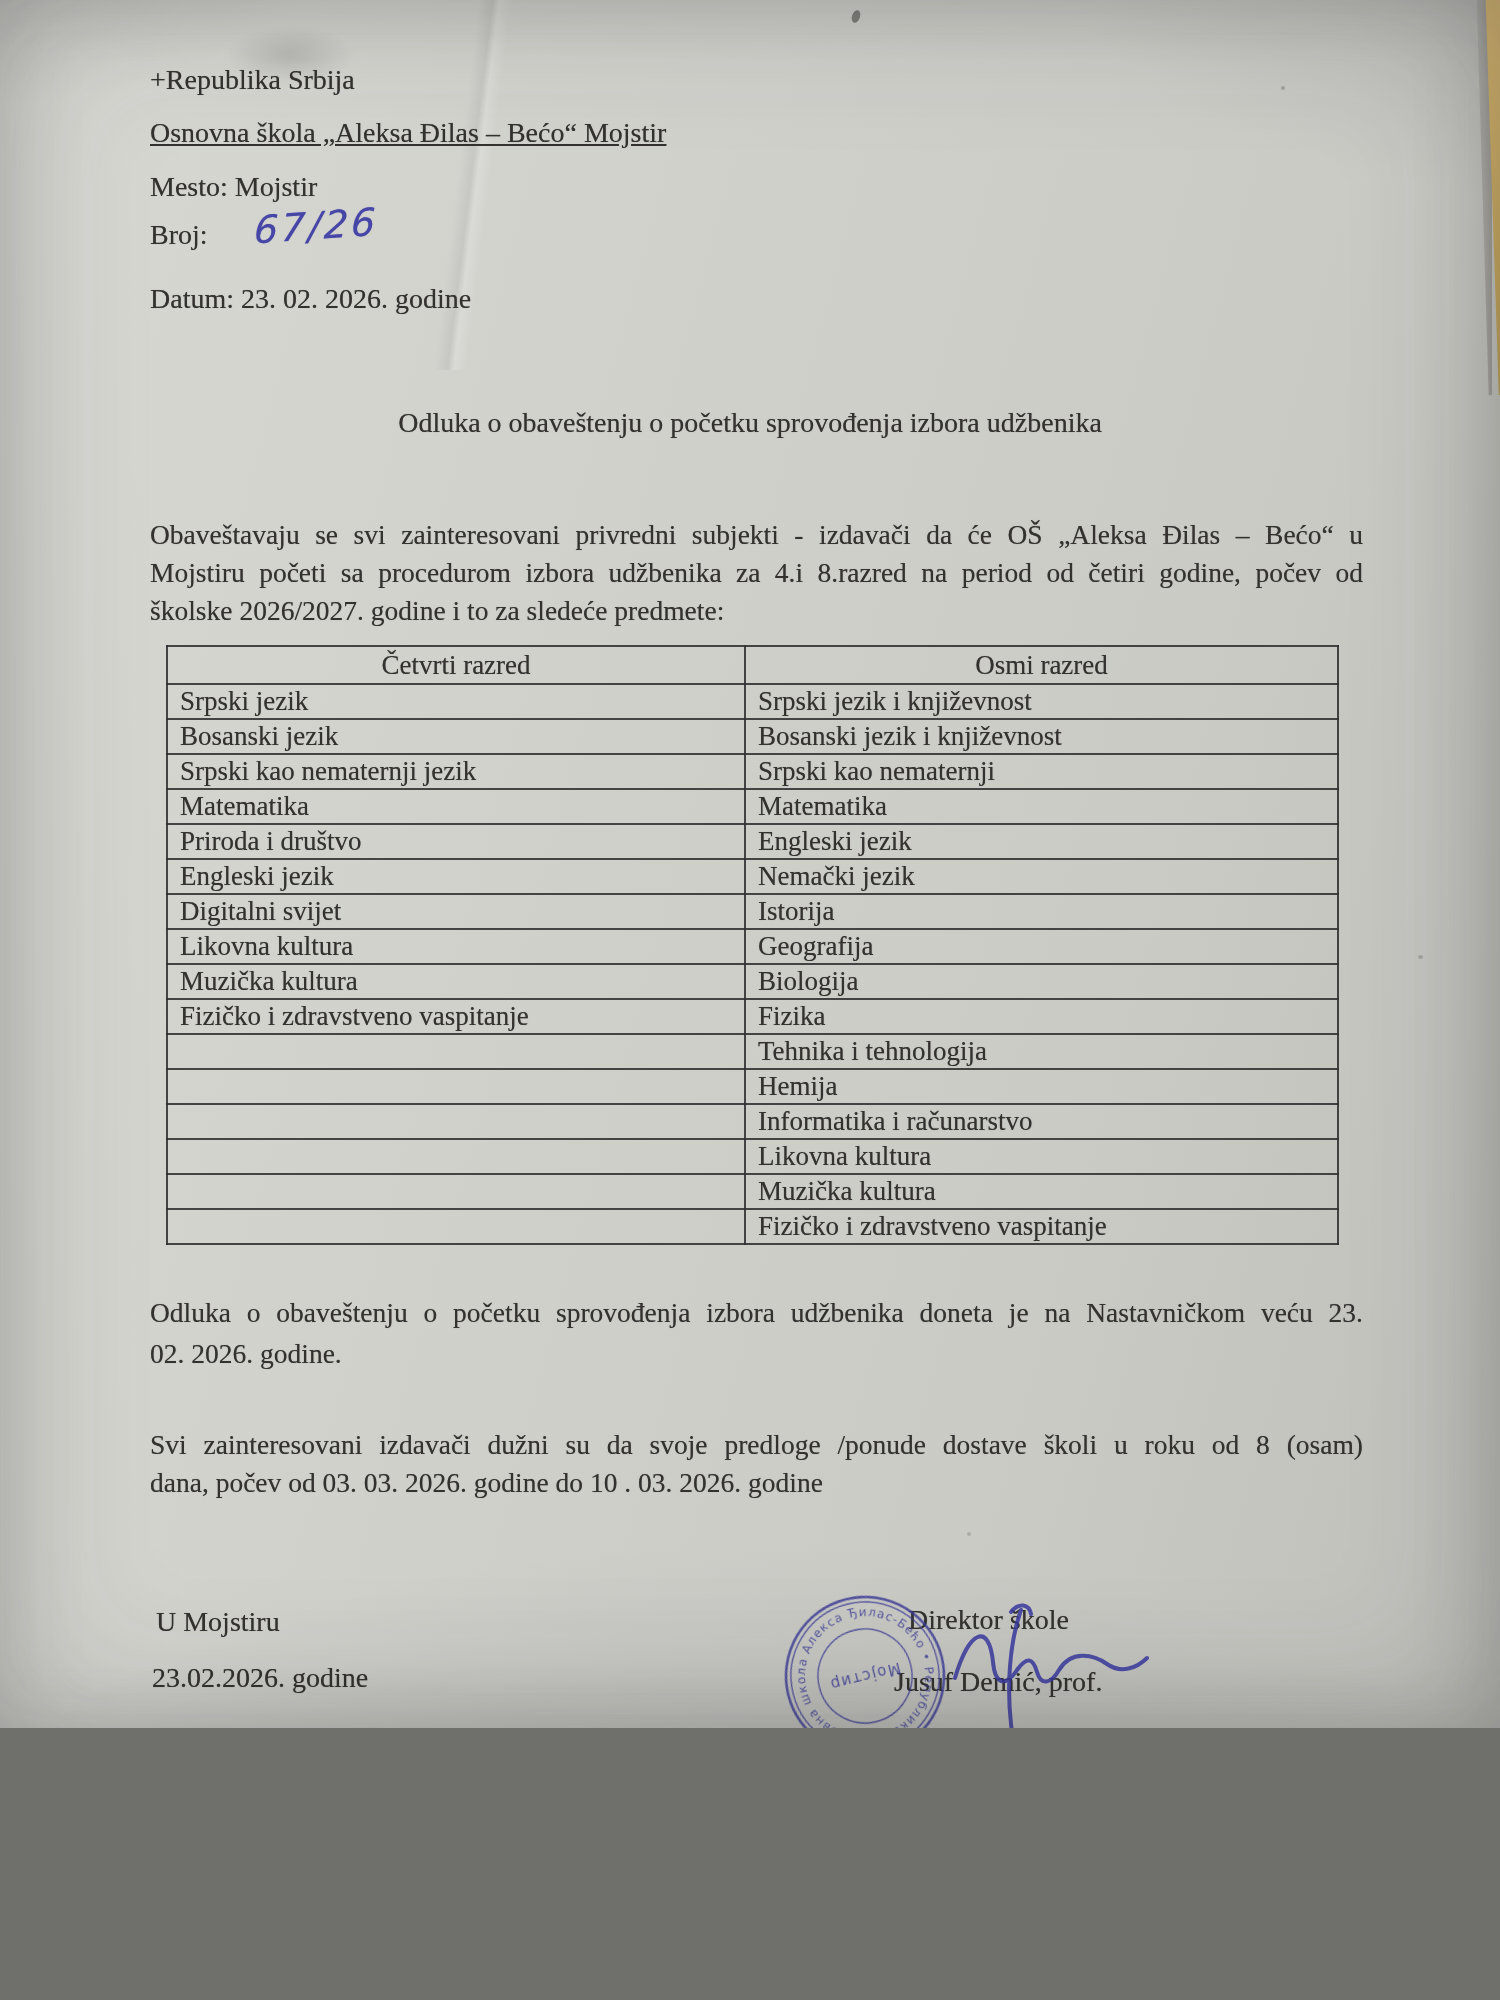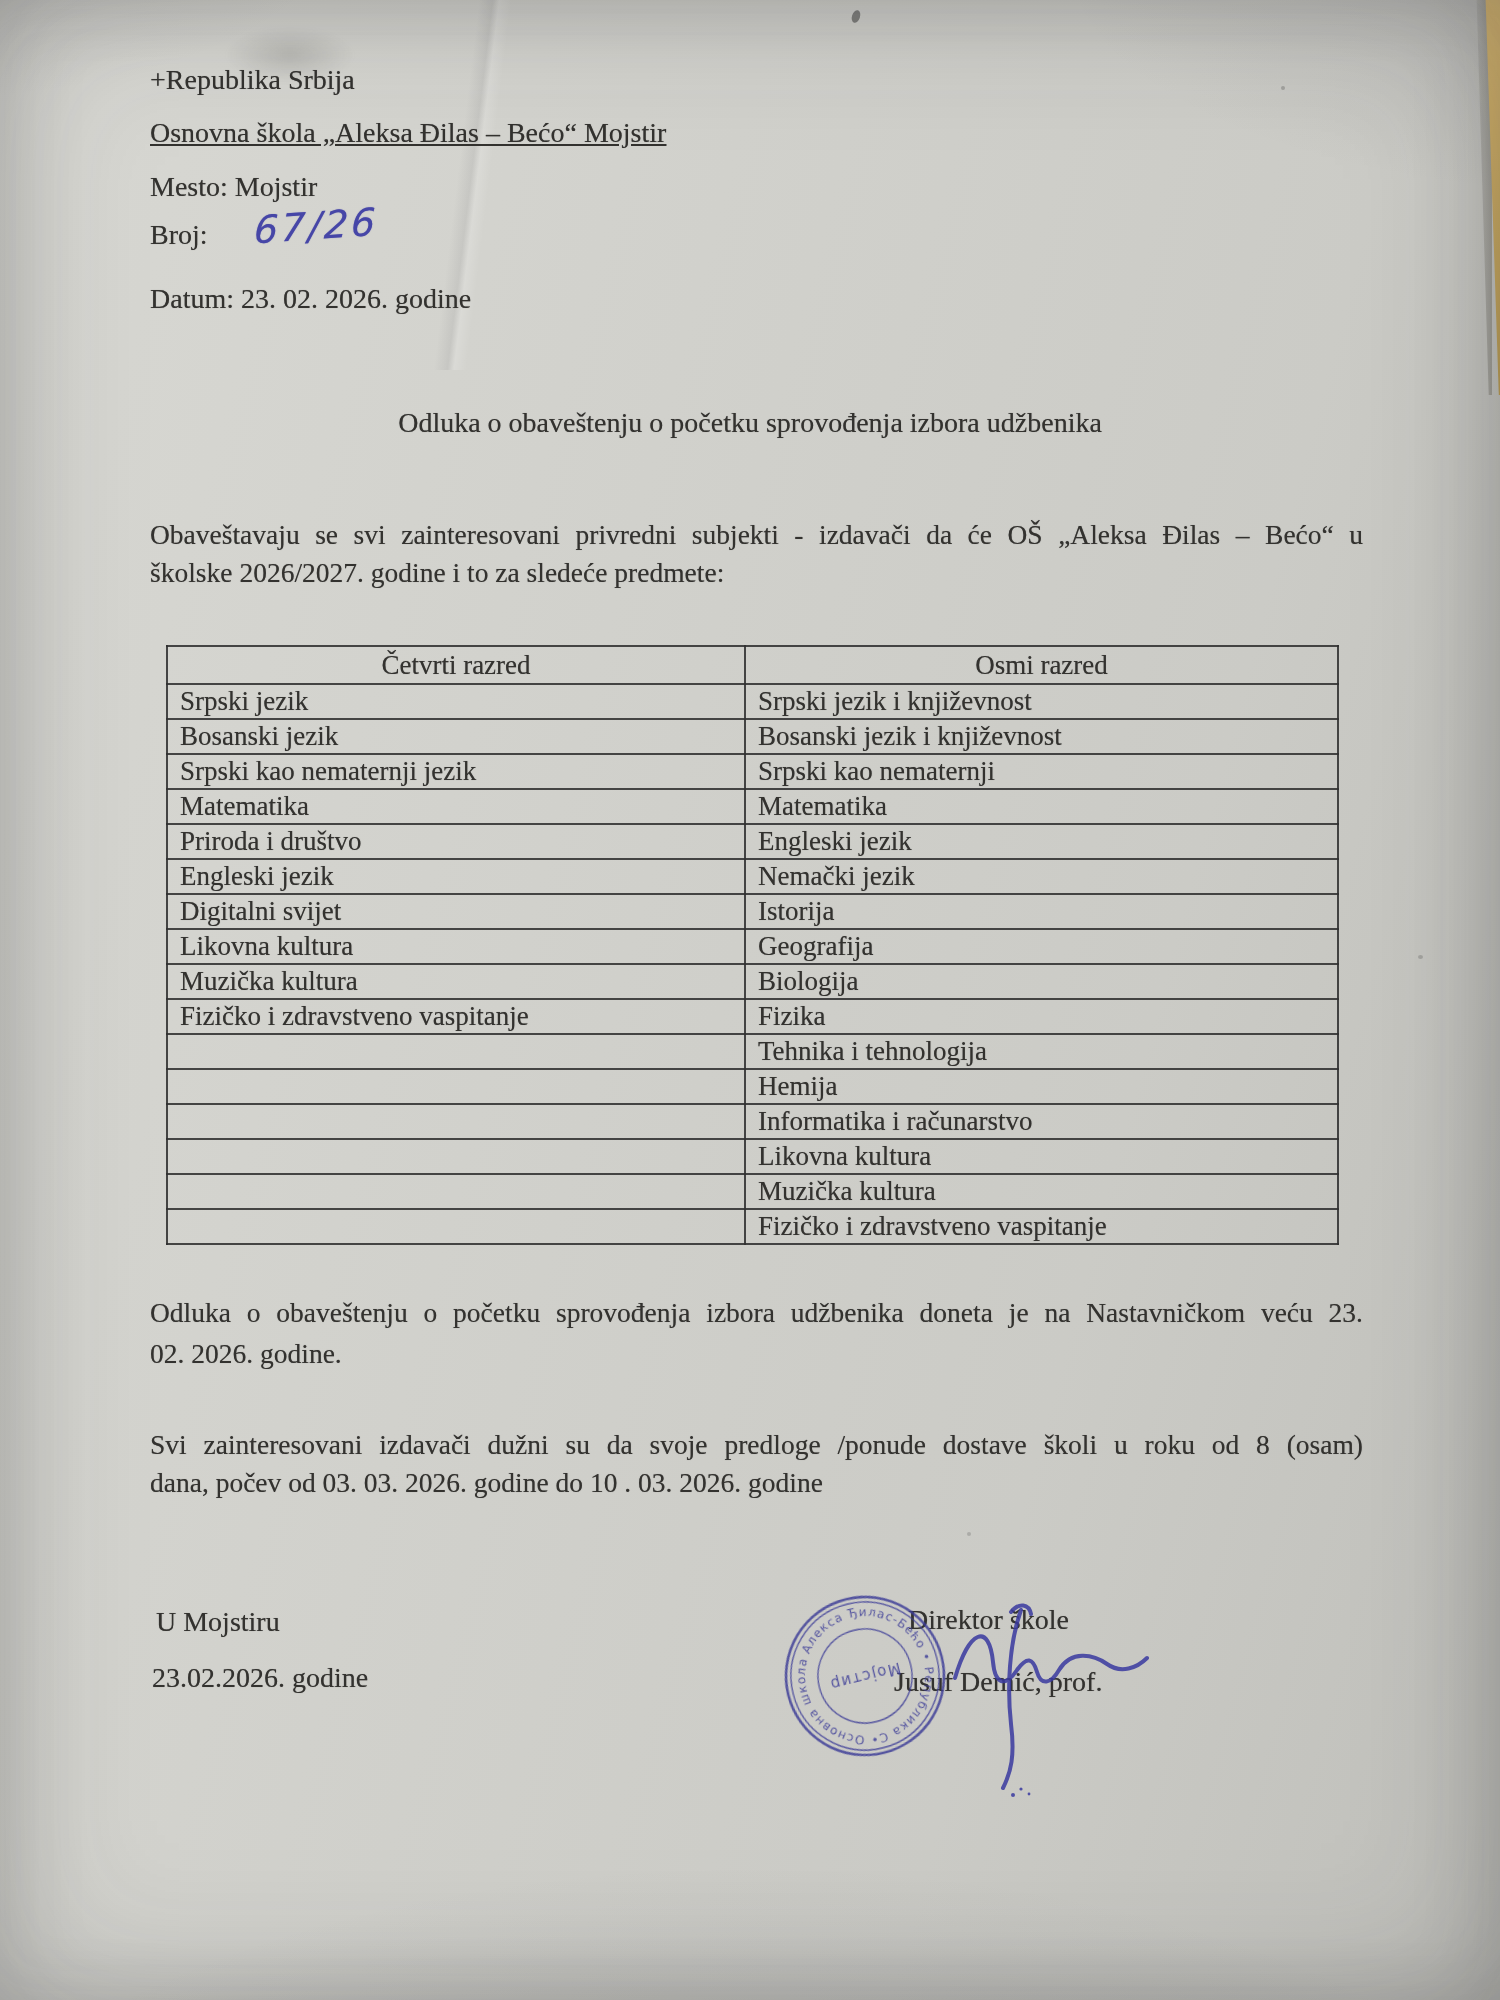--- a/index.html
+++ b/index.html
@@ -1,17 +1,17 @@
 <!DOCTYPE html>
 <html><head>
 <meta charset="utf-8">
 <style>
   html,body{margin:0;padding:0;background:#6f6f6c;}
   .photo{
-    position:relative;width:1500px;height:2000px;overflow:hidden;
+    position:relative;width:1500px;height:1728px;overflow:hidden;
     font-family:"Liberation Serif","DejaVu Serif",serif;color:#33322f;
     background:
       radial-gradient(900px 380px at 108% -2%, rgba(80,80,86,.16), transparent 62%),
       radial-gradient(700px 300px at -5% -4%, rgba(60,60,64,.14), transparent 60%),
       radial-gradient(1500px 800px at 50% 118%, rgba(55,55,62,.20), transparent 62%),
       linear-gradient(105deg,#d8d8d3 0%,#d1d1cc 38%,#cbcbc6 70%,#bfbfba 100%);
   }
   .vignette{position:absolute;inset:0;pointer-events:none;
     box-shadow:inset 0 0 150px rgba(40,40,46,.22), inset -25px 0 70px rgba(45,45,52,.10), inset 25px 0 70px rgba(45,45,52,.08);}
   .wood-edge{position:absolute;top:0;right:0;width:30px;height:395px;
@@ -77,20 +77,21 @@
   <div class="txt h-line hl1">Osnovna škola „Aleksa Đilas – Bećo“ Mojstir</div>
   <div class="txt h-line hl2">Mesto: Mojstir</div>
   <div class="txt h-line hl3">Broj:</div>
   <div class="handnum">67/26</div>
   <div class="txt h-line hl4">Datum: 23. 02. 2026. godine</div>
 
   <div class="title">Odluka o obaveštenju o početku sprovođenja izbora udžbenika</div>
 
   <div class="para p1">
     <span class="ln j">Obaveštavaju se svi zainteresovani privredni subjekti  - izdavači da će OŠ „Aleksa Đilas – Bećo“ u</span>
+    <span class="ln j">Mojstiru početi sa procedurom izbora udžbenika za 4.i 8.razred na period od četiri godine, počev od</span>
     <span class="ln">školske 2026/2027. godine i to za sledeće predmete:</span>
   </div>
 
   <table class="subjects">
     <colgroup>
         <col style="width:578px">
         <col>
       </colgroup>
     <thead>
       <tr>

